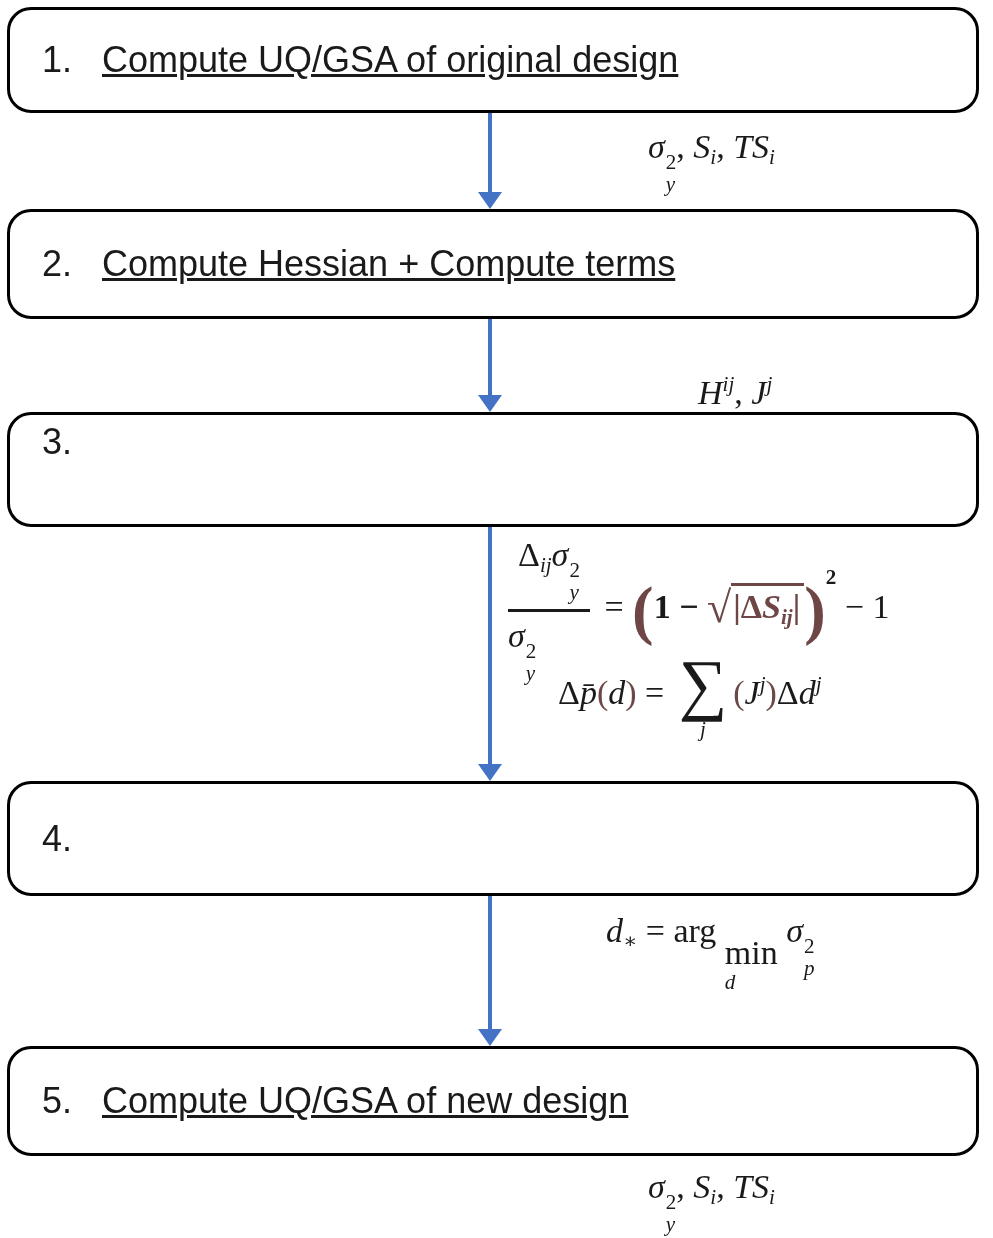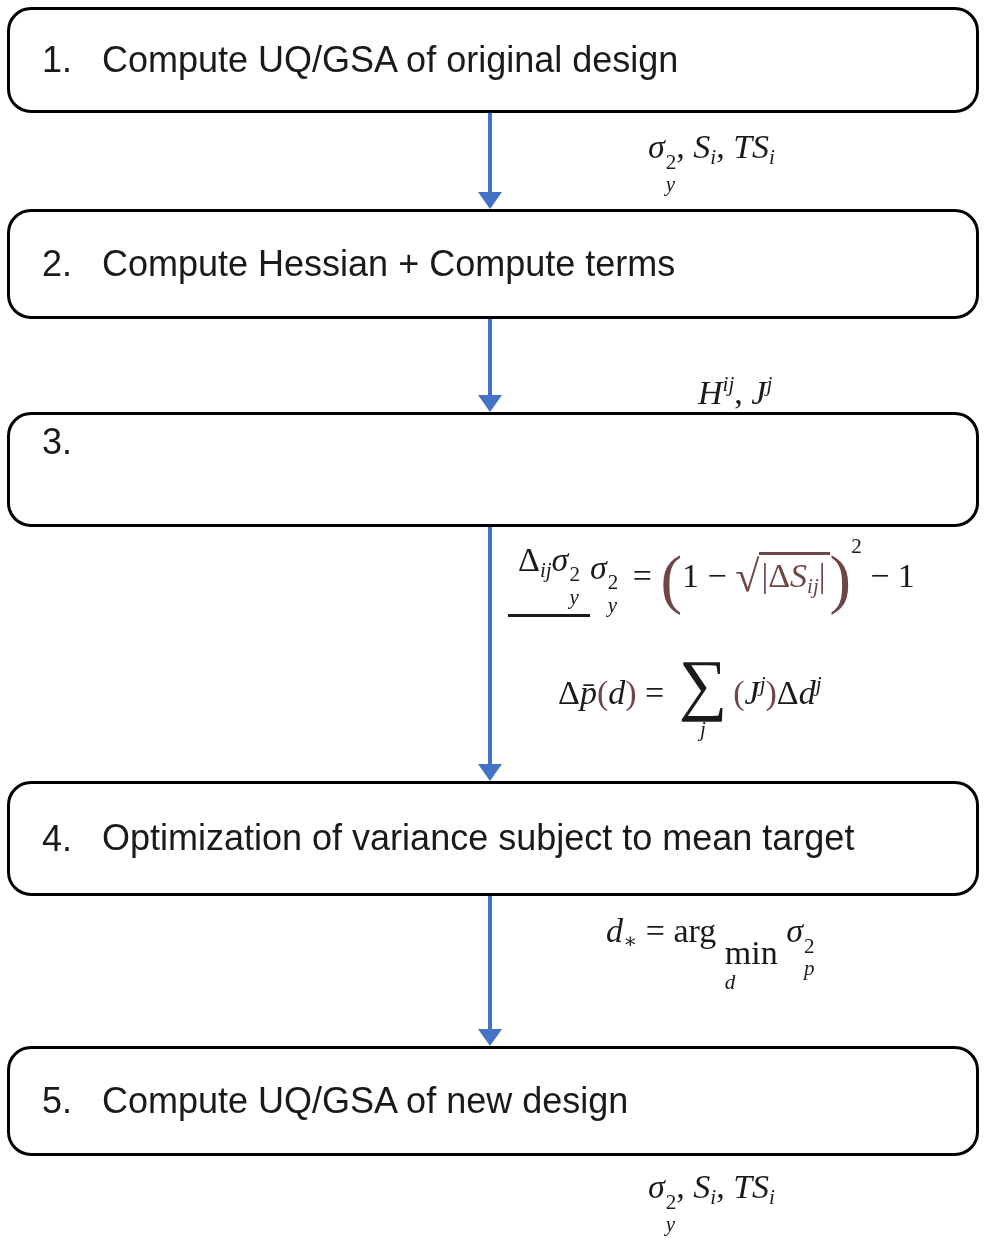--- a/index.html
+++ b/index.html
@@ -25,20 +25,21 @@
     z-index:2;
   }
   .step-num {
     flex:0 0 60px;
     font-size:36px; color:var(--ink,#1a1a1a);
   }
   .step-label {
     font-size:36px; color:var(--ink,#1a1a1a);
     line-height:1.35;
     white-space:pre-line;
+    text-decoration:underline;
   }
 
   
   .arrow {
     position:absolute; left:478px; width:24px;
     display:flex; flex-direction:column; align-items:center;
     z-index:1;
   }
   .arrow-line { width:3.5px; flex:1 1 auto; background:var(--arrow,#4472c4); }
   .arrow-head {
@@ -61,29 +62,29 @@
   .m-sub { font-size:0.62em; font-style:italic; vertical-align:-0.3em; line-height:1; }
   .m-sup { font-size:0.62em; font-style:italic; vertical-align:0.6em;  line-height:1; }
   .m-subsup {
     display:inline-flex; flex-direction:column; align-items:flex-start;
     font-size:0.62em; line-height:1.08; vertical-align:-0.5em;
     margin-left:1px;
   }
   .m-ss-sup { font-style:normal; }
   .m-ss-sub { font-style:italic; }
   .m-frac {
-    display:inline-flex; flex-direction:row; align-items:flex-end;
+    display:inline-flex; flex-direction:column; align-items:flex-start;
     vertical-align:middle; text-align:center; margin:0 6px;
   }
   .m-num { display:block; border-bottom:3px solid currentColor; padding:0 10px 5px; line-height:1.1; }
   .m-den { display:block; padding-top:5px; line-height:1.1; }
   .m-sqrt { display:inline; }
   .m-rad  { font-size:1.3em; font-style:normal; vertical-align:-0.08em; }
   .m-sqrt-c { display:inline-block; border-top:3px solid currentColor; padding:1px 4px 0 2px; line-height:1.15; }
-  .m-paren { display:inline; }
+  .m-paren { display:inline;font-weight:bold; }
   .m-big { font-size:1.9em; font-style:normal; line-height:1; vertical-align:middle; }
   .m-paren-sup { font-style:normal; vertical-align:1.6em; }
   .m-sum {
     display:inline-flex; flex-direction:column; align-items:center;
     vertical-align:middle; margin:0 6px; line-height:1;
   }
   .m-sum-sym { font-size:2em; font-style:normal; line-height:0.95; }
   .m-sum-below { font-size:0.62em; font-style:italic; line-height:1; margin-top:2px; }
   .m-underop {
     display:inline-flex; flex-direction:column; align-items:flex-start;
@@ -106,21 +107,20 @@
     <span class="step-num">2.</span>
     <span class="step-label">Compute Hessian + Compute terms</span>
   </div>
 
   <div class="step-box" style="top:412px;height:115px;">
     <span class="step-num" style="align-self:flex-start; padding-top:6px;">3.</span>
   </div>
 
   <div class="step-box" style="top:781px;height:115px;">
     <span class="step-num">4.</span>
-    <span class="step-label">Optimization of variance subject to mean target</span>
   </div>
 
   <div class="step-box" style="top:1046px;height:110px;">
     <span class="step-num">5.</span>
     <span class="step-label">Compute UQ/GSA of new design</span>
   </div>
 
   <div class="arrow" style="top:113px;height:96px;">
     <div class="arrow-line"></div>
     <div class="arrow-head"></div>

